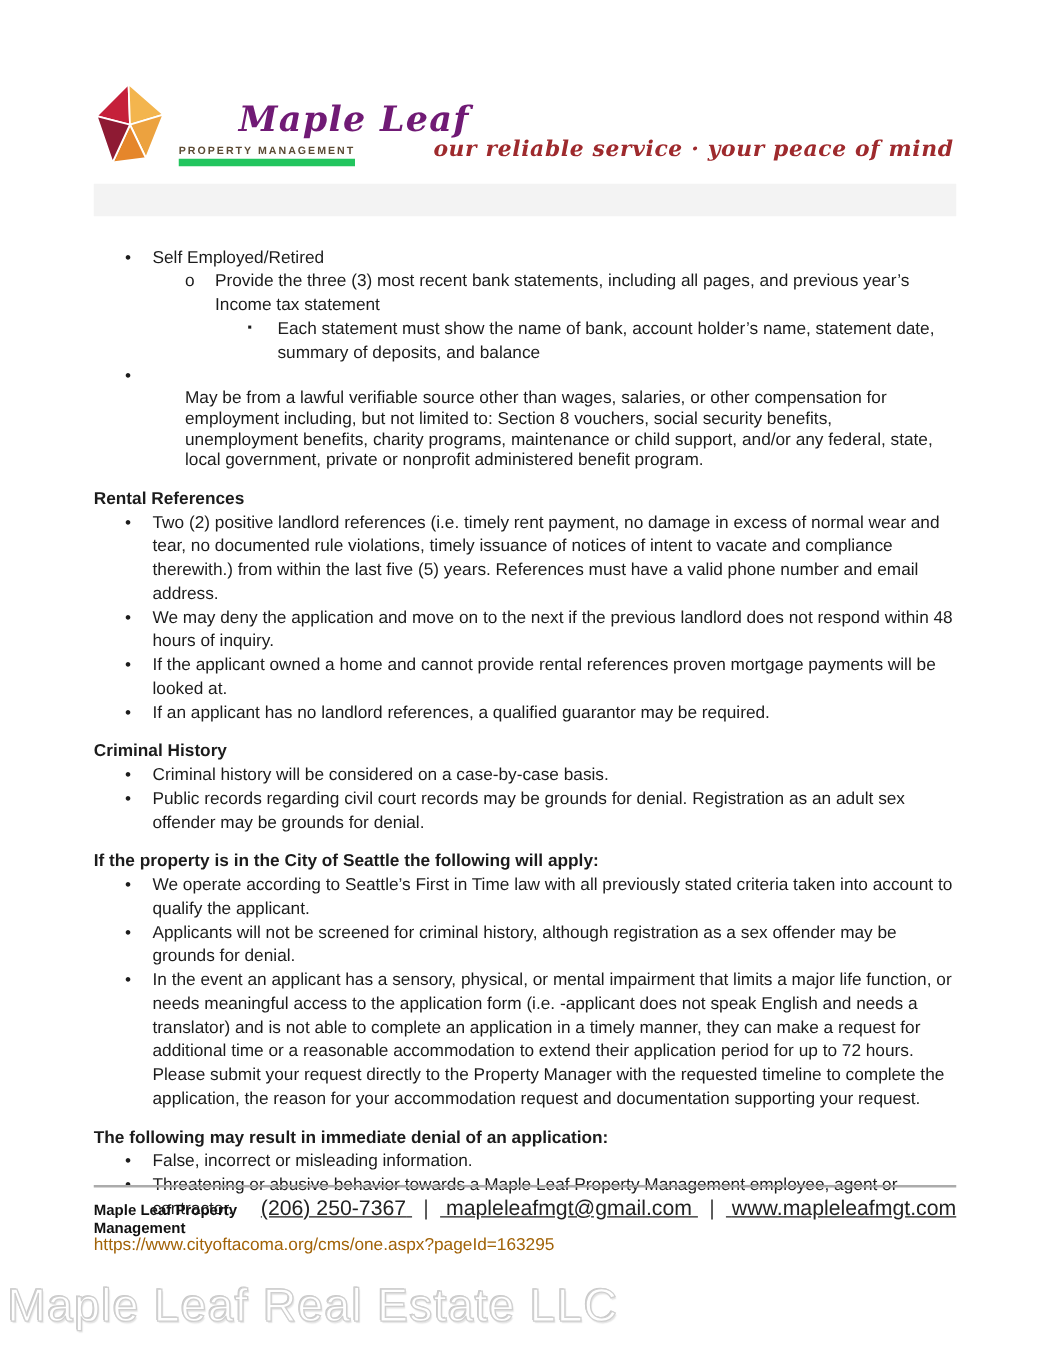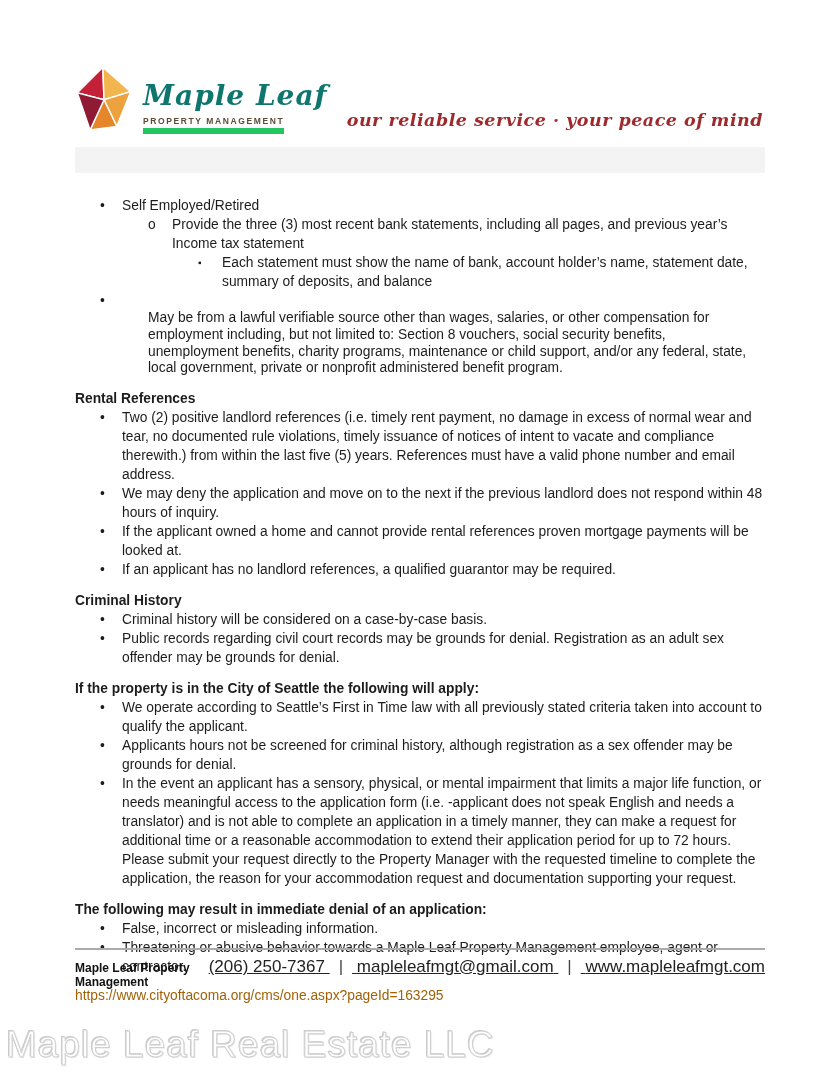--- a/index.html
+++ b/index.html
@@ -8,21 +8,21 @@
     font-family:"Liberation Sans", sans-serif; color:#1c1c1c; overflow:hidden;
   }
 
   
   .header { position:absolute; left:75px; top:66px; right:70px; height:76px; }
   .logo { position:absolute; left:0; top:0; display:flex; align-items:flex-start; }
   .logo svg { display:block; }
   .brandtext { margin-left:10px; margin-top:16px; }
   .brandname {
     font-family:"DejaVu Serif", serif; font-style:italic; font-weight:bold;
-    font-size:28px; color:#0f766e; line-height:28px; letter-spacing:1px;
+    font-size:28px; color:#701a75; line-height:28px; letter-spacing:1px;margin-left:48px;
   }
   .brandsub {
     font-size:8.5px; font-weight:bold; color:#5d4b35; letter-spacing:1.6px;
     margin-top:2px; border-bottom:6px solid #22c55e; padding-bottom:2px; display:inline-block;
   }
   .tagline {
     position:absolute; right:2px; top:44px;
     font-family:"DejaVu Serif", serif; font-style:italic; font-weight:bold;
     font-size:17.5px; color:#9e2a2d; letter-spacing:0.5px; white-space:nowrap;
   }
@@ -137,21 +137,21 @@
 
     
     <div class="section">
       <div class="hd">If the property is in the City of Seattle the following will apply:</div>
       <div class="li l1">
         <span class="mk">•</span>
         <span class="tx">We operate according to Seattle’s First in Time law with all previously stated criteria taken into account to qualify the applicant.</span>
       </div>
       <div class="li l1">
         <span class="mk">•</span>
-        <span class="tx">Applicants hours not be screened for criminal history, although registration as a sex offender may be grounds for denial.</span>
+        <span class="tx">Applicants will not be screened for criminal history, although registration as a sex offender may be grounds for denial.</span>
       </div>
       <div class="li l1">
         <span class="mk">•</span>
         <span class="tx">In the event an applicant has a sensory, physical, or mental impairment that limits a major life function, or needs meaningful access to the application form (i.e. -applicant does not speak English and needs a translator) and is not able to complete an application in a timely manner, they can make a request for additional time or a reasonable accommodation to extend their application period for up to 72 hours. Please submit your request directly to the Property Manager with the requested timeline to complete the application, the reason for your accommodation request and documentation supporting your request.</span>
       </div>
     </div>
 
     
     <div class="section">
       <div class="hd">The following may result in immediate denial of an application:</div>

